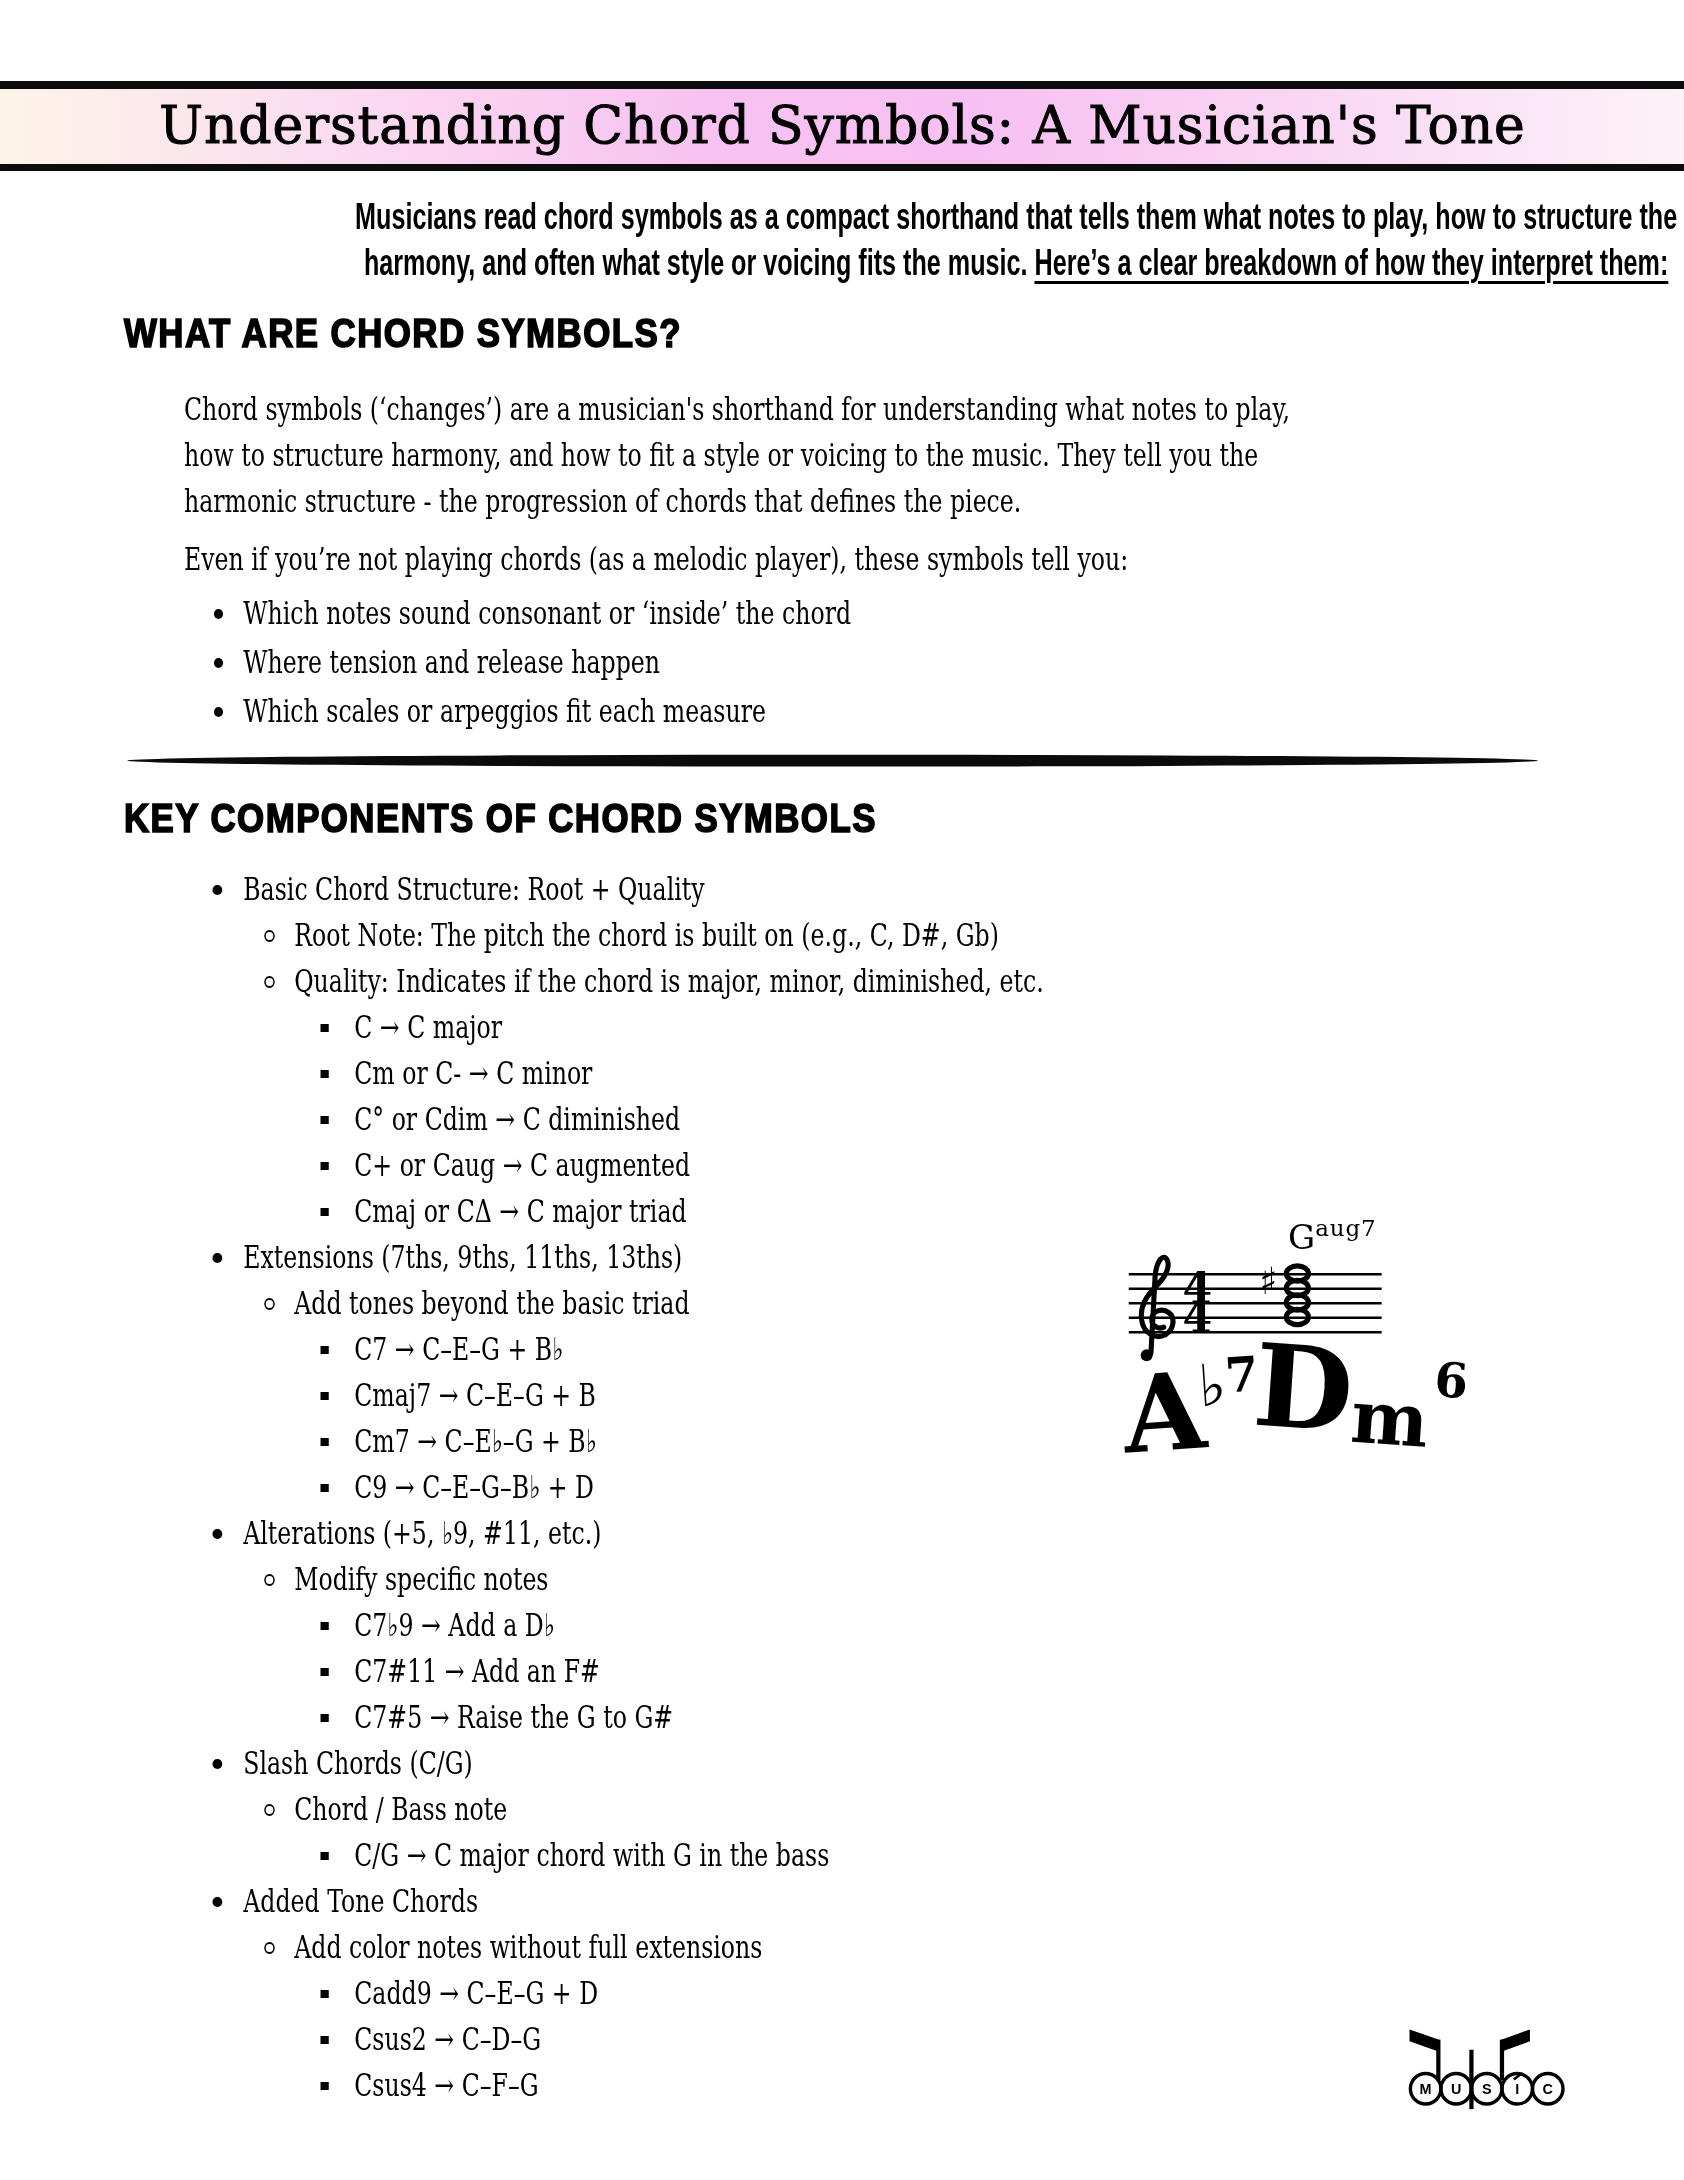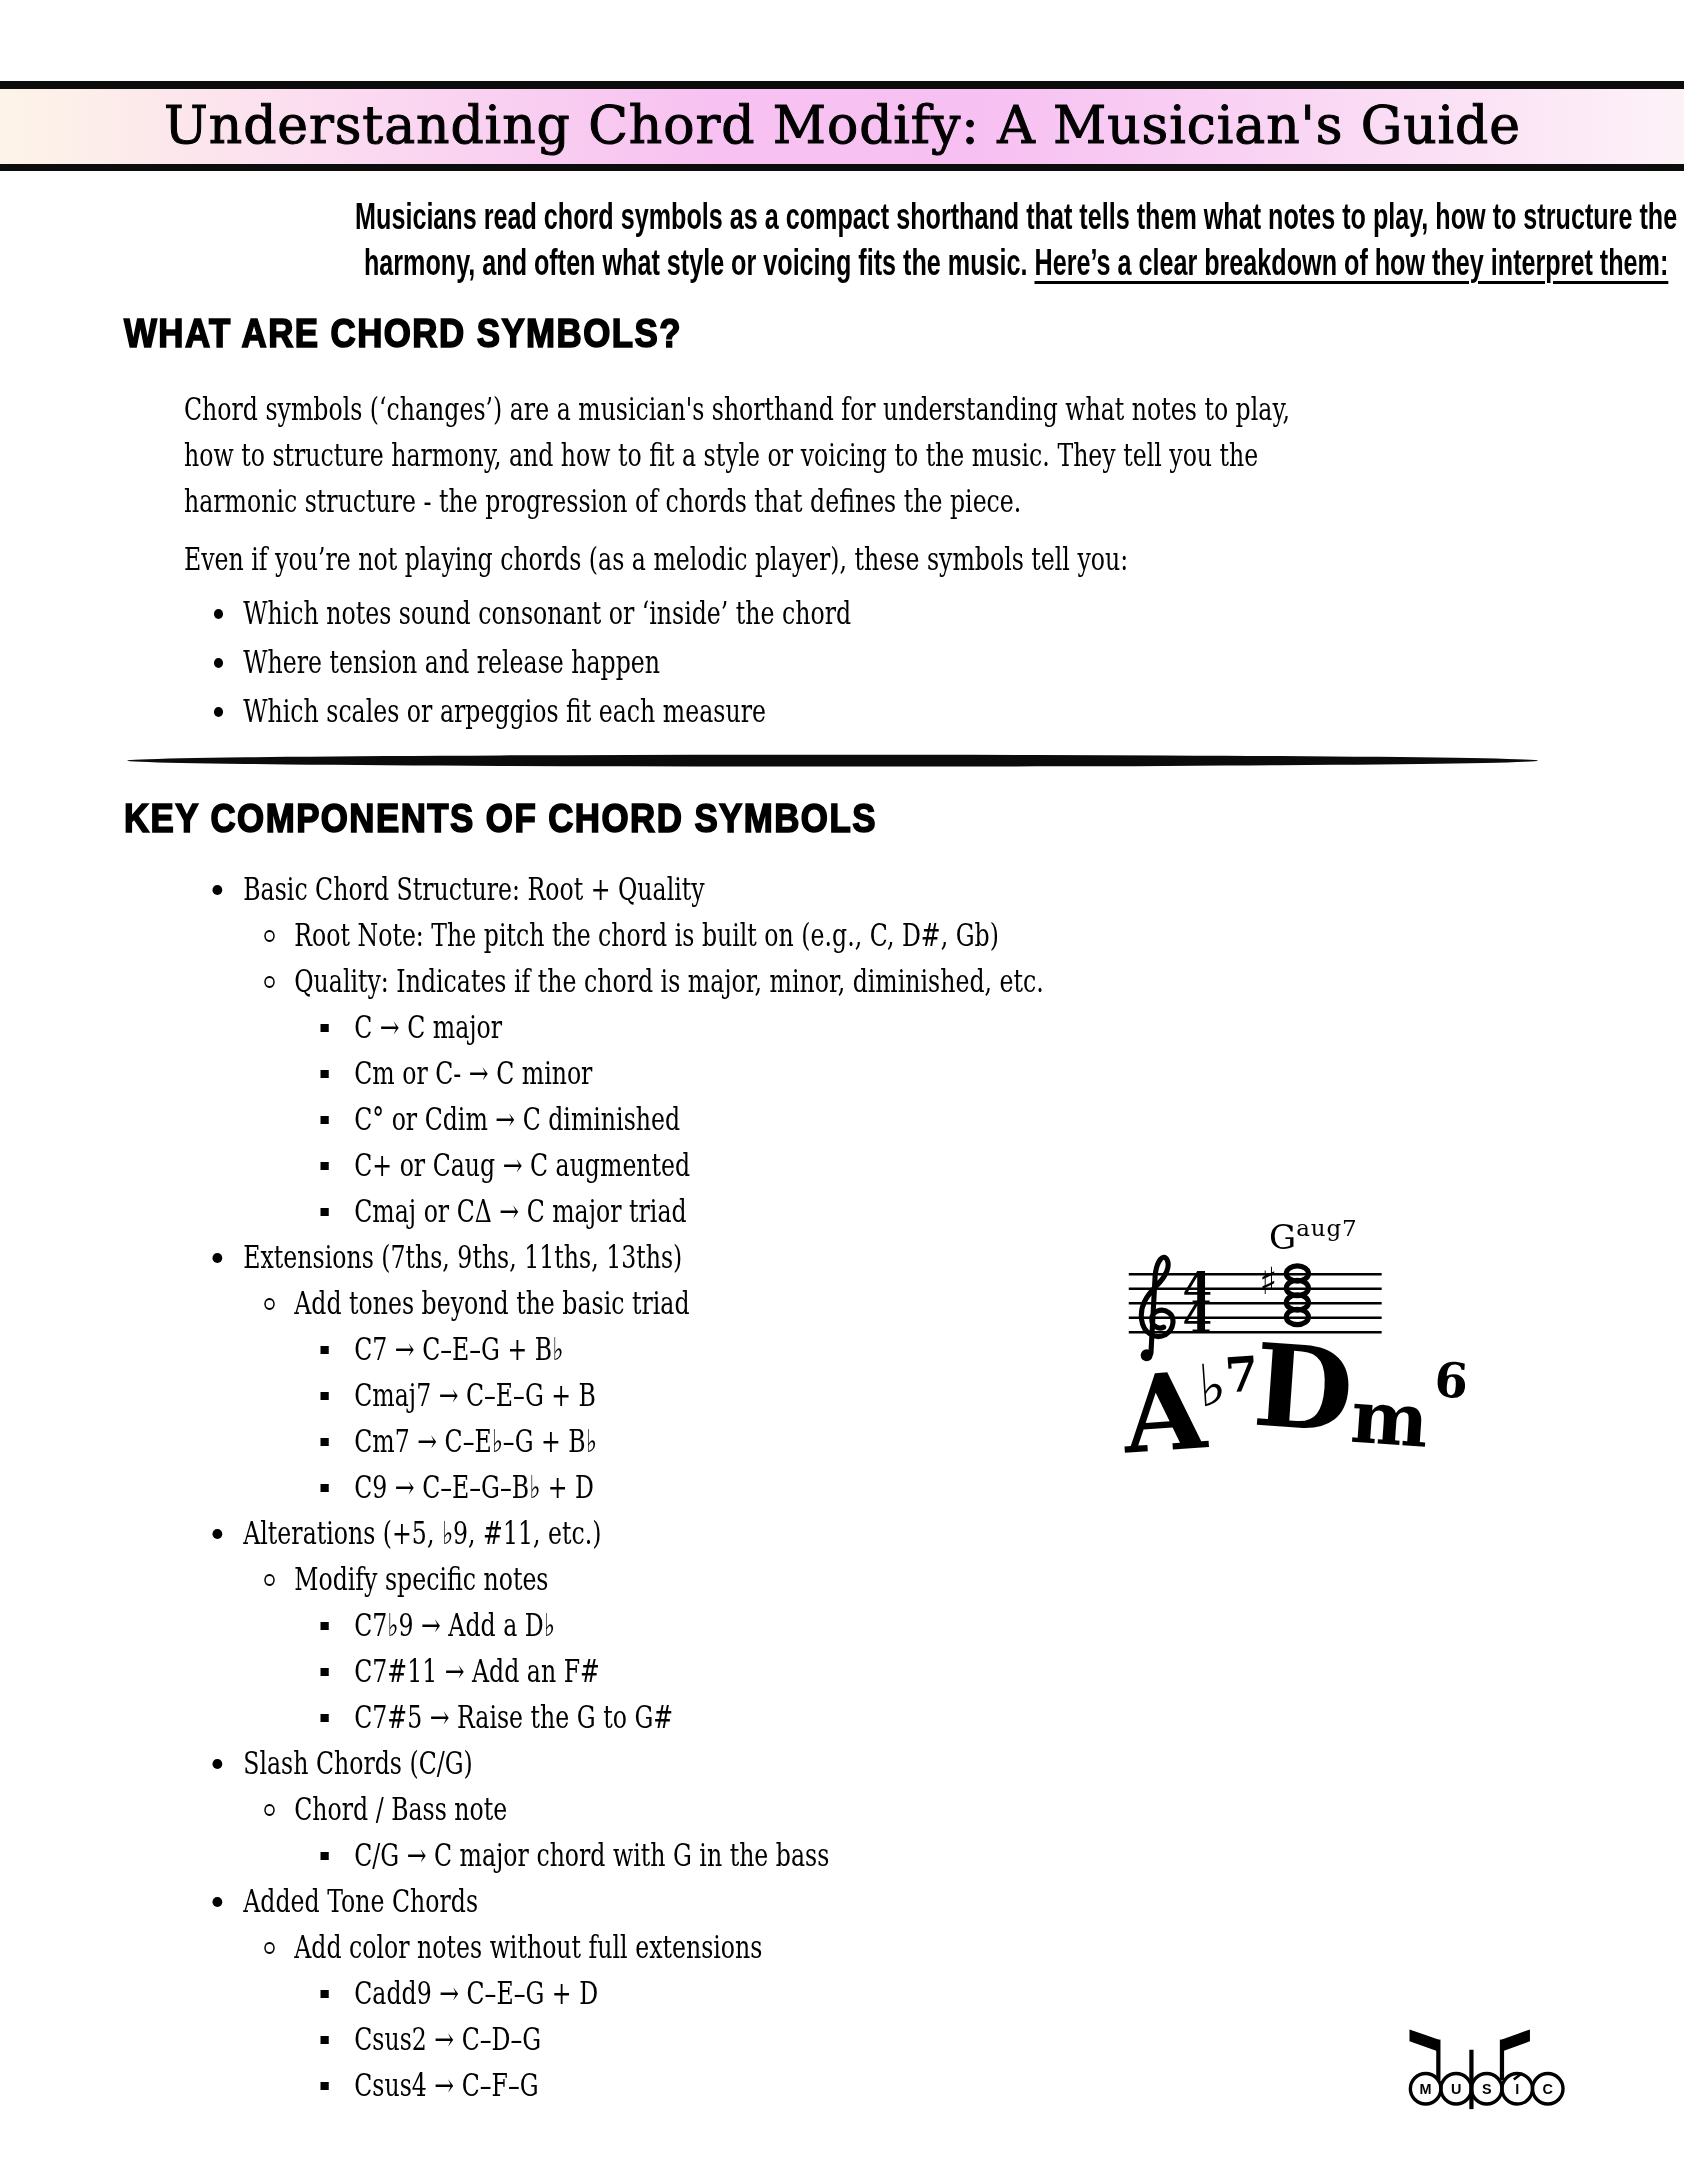--- a/index.html
+++ b/index.html
@@ -52,21 +52,21 @@
               border:2.6px solid #000;border-radius:50%;background:transparent;}
   .l3{padding-left:307px;}
   .l3::before{content:'';position:absolute;left:262px;top:20.4px;width:11px;height:8.5px;background:#000;}
 
   
   .divider{position:absolute;left:124px;top:753px;}
   .divider ellipse{fill:#0b0b0b;}
 
   
   .staff-wrap{position:absolute;left:1116px;top:1215px;width:290px;height:153px;}
-  .staff-label{position:absolute;left:153px;top:0;font-size:34px;white-space:nowrap;}
+  .staff-label{position:absolute;left:172px;top:0;font-size:34px;white-space:nowrap;}
   .staff-label .sup{font-size:23px;vertical-align:12.8px;letter-spacing:0.9px;}
   .staff-svg{position:absolute;left:0;top:25.6px;}
 
   .chord-ab{position:absolute;left:1123px;top:1348px;transform:rotate(-4deg);
             font-weight:bold;white-space:nowrap;}
   .chord-ab .root{font-size:106px;}
   .chord-ab .acc{font-family:"DejaVu Sans",sans-serif;font-size:58px;vertical-align:41px;margin-left:-5.1px;}
   .chord-ab .ext{font-size:48px;vertical-align:53px;}
   .chord-dm{position:absolute;left:1254px;top:1325px;transform:rotate(4deg);
             font-weight:bold;white-space:nowrap;}
@@ -76,21 +76,21 @@
 
   .logo{position:absolute;left:1387px;top:2026px;}
 </style>
 </head>
 <body>
 
 <div class="page">
 
   <div class="topbar"></div>
   <div class="banner">
-    <div class="banner-title">Understanding Chord Modify: A Musician's Guide</div>
+    <div class="banner-title">Understanding Chord Symbols: A Musician's Tone</div>
   </div>
   <div class="botbar"></div>
 
   <div class="intro">
     <div class="intro-inner cond-sans">
       <span class="block">Musicians read chord symbols as a compact shorthand that tells them what notes to play, how to structure the</span>
       <span class="block"><span>harmony, and often what style or voicing fits the music. </span><span class="u">Here’s a clear breakdown of how they interpret them:</span></span>
     </div>
   </div>
 

